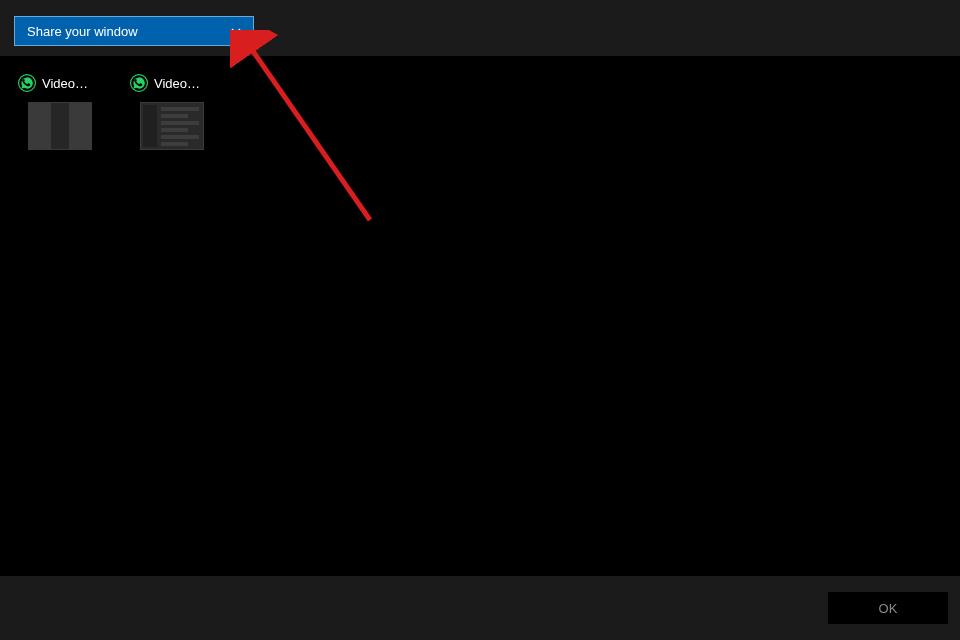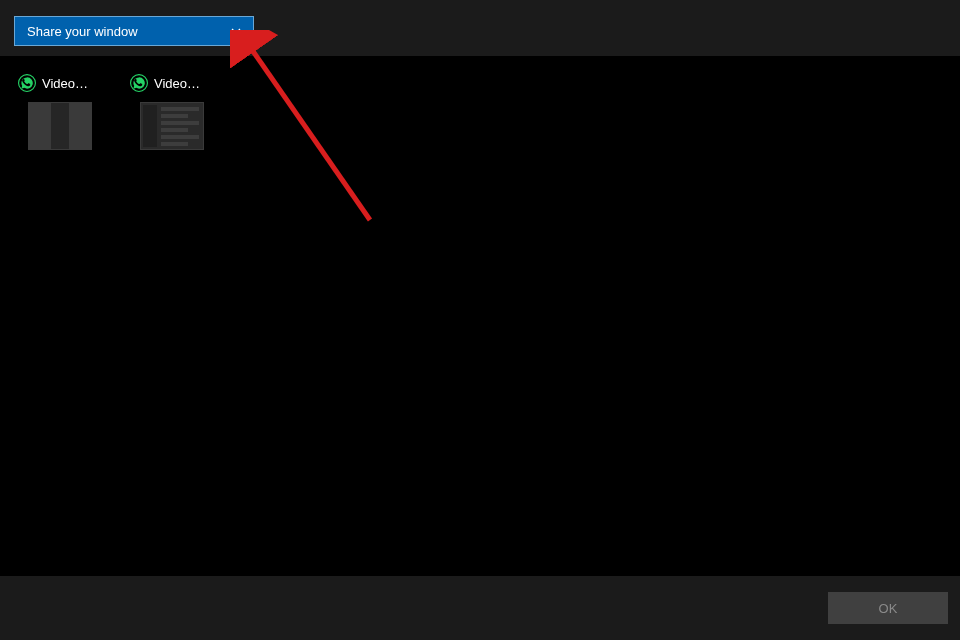--- a/index.html
+++ b/index.html
@@ -125,21 +125,21 @@
       background: #1b1b1b;
       display: flex;
       align-items: center;
       justify-content: flex-end;
       gap: 10px;
       padding-right: 12px;
     }
     .btn {
       width: 120px;
       height: 32px;
-      background: #404040;
+      background: #000000;
       color: #fff;
       border: none;
       font-size: 13px;
       font-family: inherit;
       cursor: pointer;
     }
     .btn.disabled {
       color: #8a8a8a;
       cursor: default;
     }

